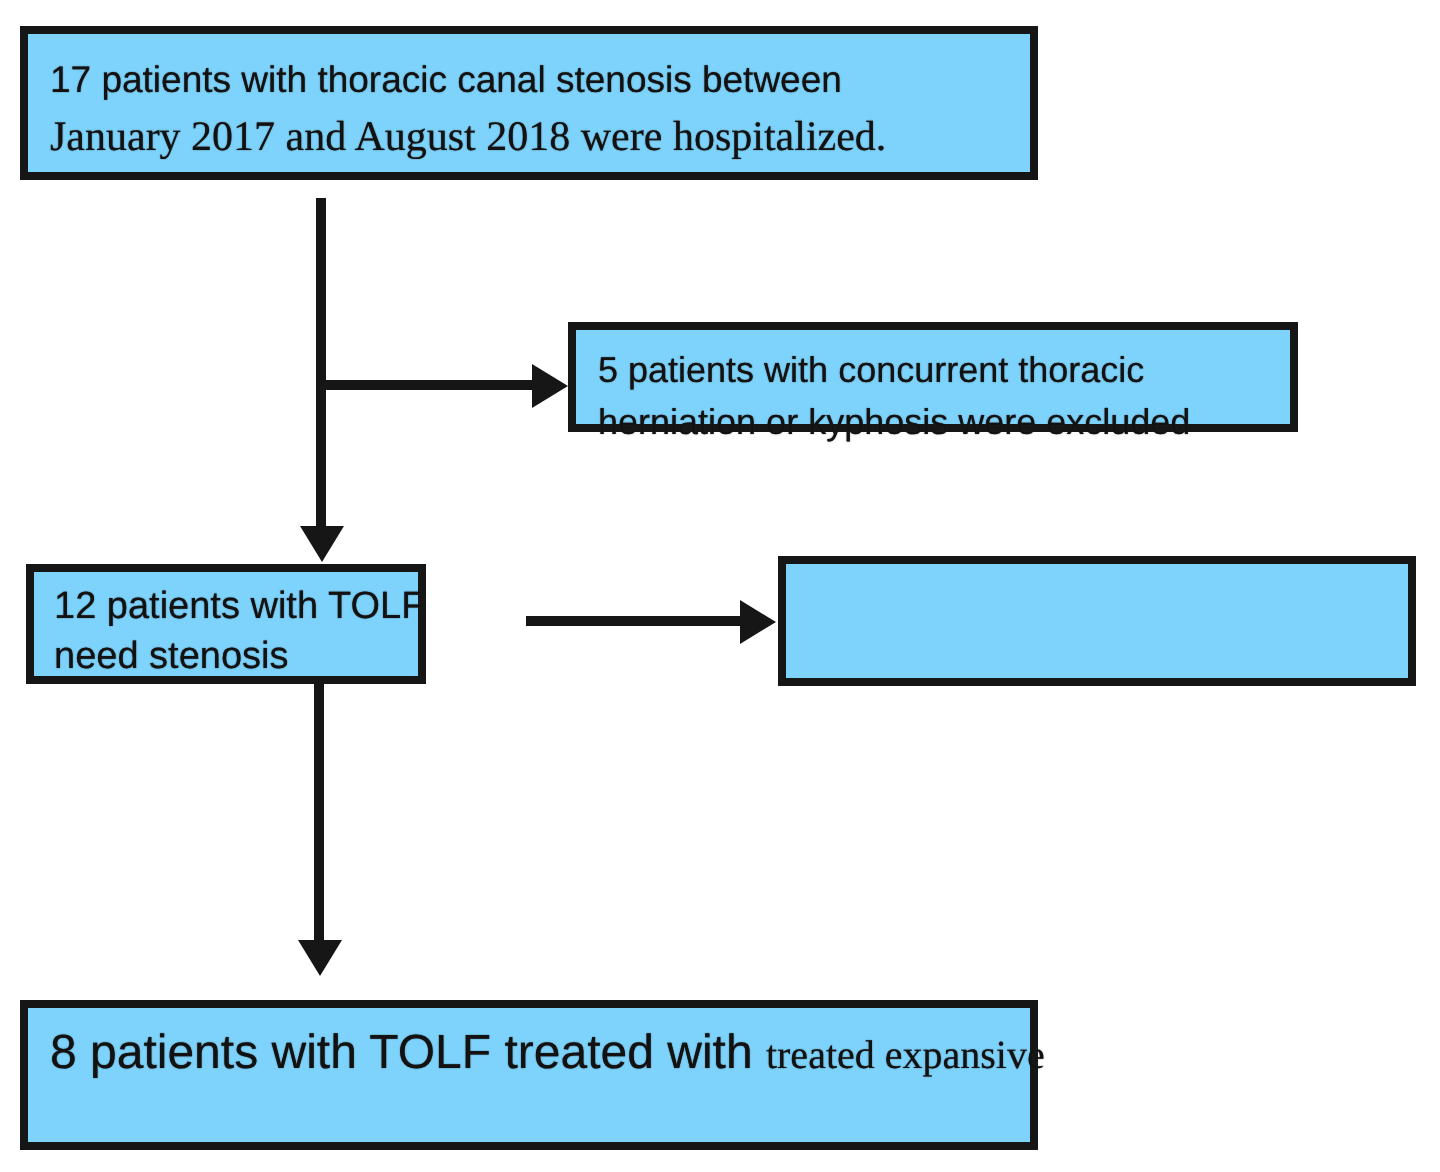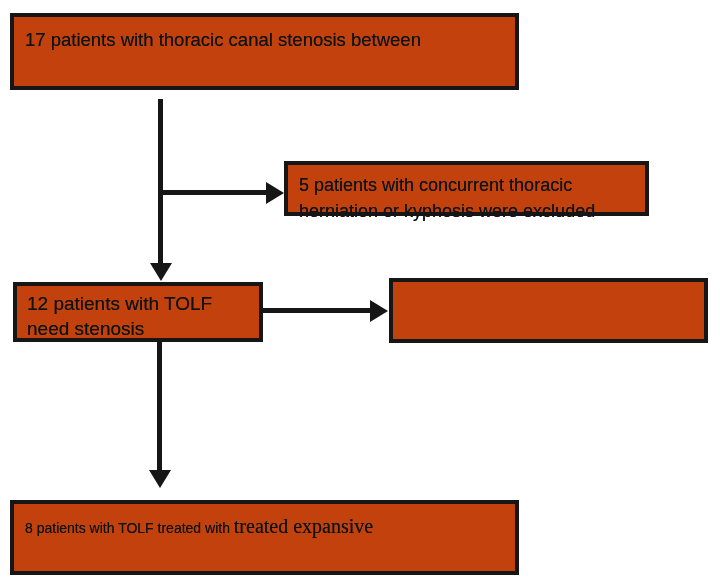--- a/index.html
+++ b/index.html
@@ -13,40 +13,40 @@
     height:586px;
     background:var(--paper);
     overflow:hidden;
     font-family:"Liberation Sans", sans-serif;
     color:#121212;
   }
   .fbox{
     position:absolute;
     box-sizing:border-box;
     border:4px solid var(--ink);
-    background:#c2410c;
+    background:#7dd3fc;
     text-shadow:0 0 0.6px #2a2a2a;
   }
   .fbox .line{white-space:nowrap;}
   .sans{font-family:"Liberation Sans", sans-serif;}
   .serif{font-family:"Liberation Serif", serif;}
 
   
   #box-hospitalized{left:10px; top:13px;  width:509px; height:77px; padding:8px 6px 0 11px; line-height:29px;}
   #box-hospitalized .l1{font-size:18.5px;}
   #box-hospitalized .l2{font-size:21px;}
 
   #box-excl-herniation{left:284px; top:161px; width:365px; height:55px; padding:7px 6px 0 11px; line-height:26px; font-size:18px;}
 
-  #box-need-surgery{left:13px; top:282px; width:250px; height:60px; padding:5px 6px 0 10px; line-height:25px; font-size:19px;}
+  #box-need-surgery{left:13px; top:282px; width:200px; height:60px; padding:5px 6px 0 10px; line-height:25px; font-size:19px;}
 
   #box-excl-disagreed{left:389px; top:278px; width:319px; height:65px; padding:7px 6px 0 10px; line-height:26px; font-size:18px;}
 
   #box-included{left:10px; top:500px; width:509px; height:75px; padding:7px 6px 0 11px; line-height:31px;}
-  #box-included .p-sans{font-size:14px;}
+  #box-included .p-sans{font-size:24px;}
   #box-included .p-serif{font-size:20px;}
 
   
   .shaft{position:absolute; background:var(--ink);}
   .ah-down{
     position:absolute; width:0; height:0;
     border-left:11px solid transparent;
     border-right:11px solid transparent;
     border-top:18px solid var(--ink);
   }
@@ -65,20 +65,21 @@
   #shaft-down-2{left:157px; top:342px; width:5px; height:129px;}
   #head-down-2{left:149px; top:470px;}
 </style>
 </head>
 <body>
 
 <div class="canvas">
 
   <div class="fbox" id="box-hospitalized">
     <div class="line l1 sans">17 patients with thoracic canal stenosis between</div>
+    <div class="line l2 serif">January 2017 and August 2018 were hospitalized.</div>
   </div>
 
   <div class="shaft" id="shaft-down-1"></div>
   <div class="ah-down" id="head-down-1"></div>
 
   <div class="shaft" id="shaft-branch-1"></div>
   <div class="ah-right" id="head-branch-1"></div>
 
   <div class="fbox sans" id="box-excl-herniation">
     <div class="line">5 patients with concurrent thoracic</div>

